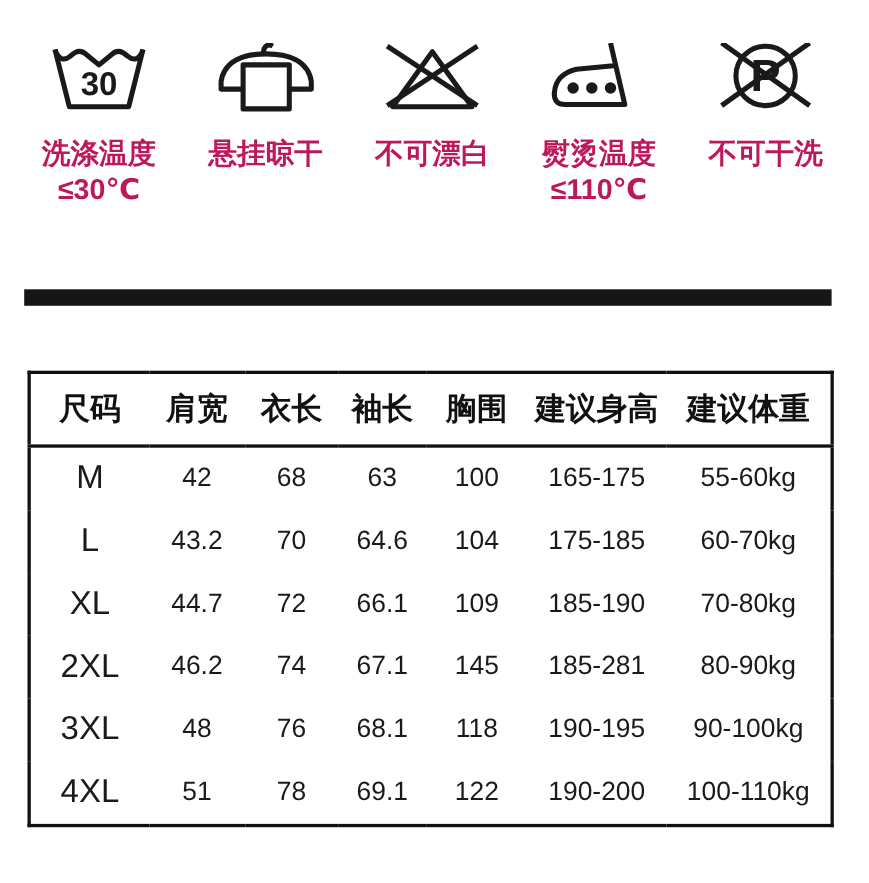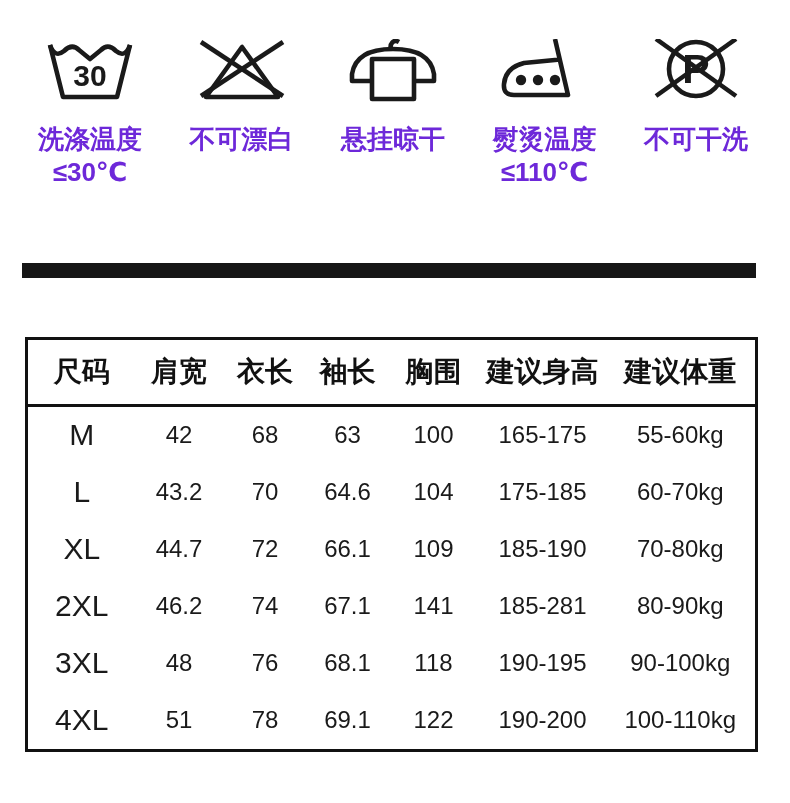--- a/index.html
+++ b/index.html
@@ -38,21 +38,21 @@
     font-size: 41px; font-weight: 600; fill: #1a1a1a;
     text-anchor: middle;
   }
   .care-label {
     margin-top: 20px;
     font-size: 26px;
     font-weight: 600;
     line-height: 1.28;
     text-align: center;
     white-space: pre-line;
-    color: #6d28d9;
+    color: #be185d;
   }
 
   
   .divider-bar {
     height: 15px;
     background: #161616;
     margin: 73px 34px 0 22px;
   }
 
   
@@ -106,34 +106,34 @@
         <path class="ln" d="M8,6 L21,58 L75,58 L88,6"></path>
         <path class="ln" d="M8,6 C11,15 16,17 22,12 C27,7 32,6 37,11 L48,20 L59,11 C64,6 69,7 74,12 C80,17 85,15 88,6"></path>
         <text class="svg-num" x="48" y="47">30</text>
       </svg>
       <div class="care-label">洗涤温度
 ≤30℃</div>
     </div>
 
     <div class="care-item">
       <svg class="care-icon" viewBox="0 0 96 64">
+        <path class="ln" d="M46,12 C44,4 49,0 54,3" stroke-width="4"></path>
+        <path class="ln fillwhite" d="M7,42 L7,35 C10,16 28,10 48,10 C68,10 86,16 89,35 L89,42 Z"></path>
+        <rect class="ln fillwhite" x="27" y="20" width="42" height="40"></rect>
+      </svg>
+      <div class="care-label">悬挂晾干</div>
+    </div>
+
+    <div class="care-item">
+      <svg class="care-icon" viewBox="0 0 96 64">
         <path class="ln" d="M48,8 L12,58 L84,58 Z"></path>
         <path class="ln" d="M7,3 L89,57"></path>
         <path class="ln" d="M89,3 L7,57"></path>
       </svg>
       <div class="care-label">不可漂白</div>
-    </div>
-
-    <div class="care-item">
-      <svg class="care-icon" viewBox="0 0 96 64">
-        <path class="ln" d="M46,12 C44,4 49,0 54,3" stroke-width="4"></path>
-        <path class="ln fillwhite" d="M7,42 L7,35 C10,16 28,10 48,10 C68,10 86,16 89,35 L89,42 Z"></path>
-        <rect class="ln fillwhite" x="27" y="20" width="42" height="40"></rect>
-      </svg>
-      <div class="care-label">悬挂晾干</div>
     </div>
 
     <div class="care-item">
       <svg class="care-icon" viewBox="0 0 96 64">
         <path class="ln" d="M58,0 L71,56 L17,56 Q6,56 7,45 C8,33 15,27 27,24 L63,20.5"></path>
         <circle class="dot" cx="24" cy="41" r="5.2"></circle>
         <circle class="dot" cx="41" cy="41" r="5.2"></circle>
         <circle class="dot" cx="58" cy="41" r="5.2"></circle>
       </svg>
       <div class="care-label">熨烫温度
@@ -202,21 +202,21 @@
           <td>66.1</td>
           <td>109</td>
           <td>185-190</td>
           <td>70-80kg</td>
         </tr>
         <tr>
           <td class="size-cell">2XL</td>
           <td>46.2</td>
           <td>74</td>
           <td>67.1</td>
-          <td>141</td>
+          <td>145</td>
           <td>185-281</td>
           <td>80-90kg</td>
         </tr>
         <tr>
           <td class="size-cell">3XL</td>
           <td>48</td>
           <td>76</td>
           <td>68.1</td>
           <td>118</td>
           <td>190-195</td>

